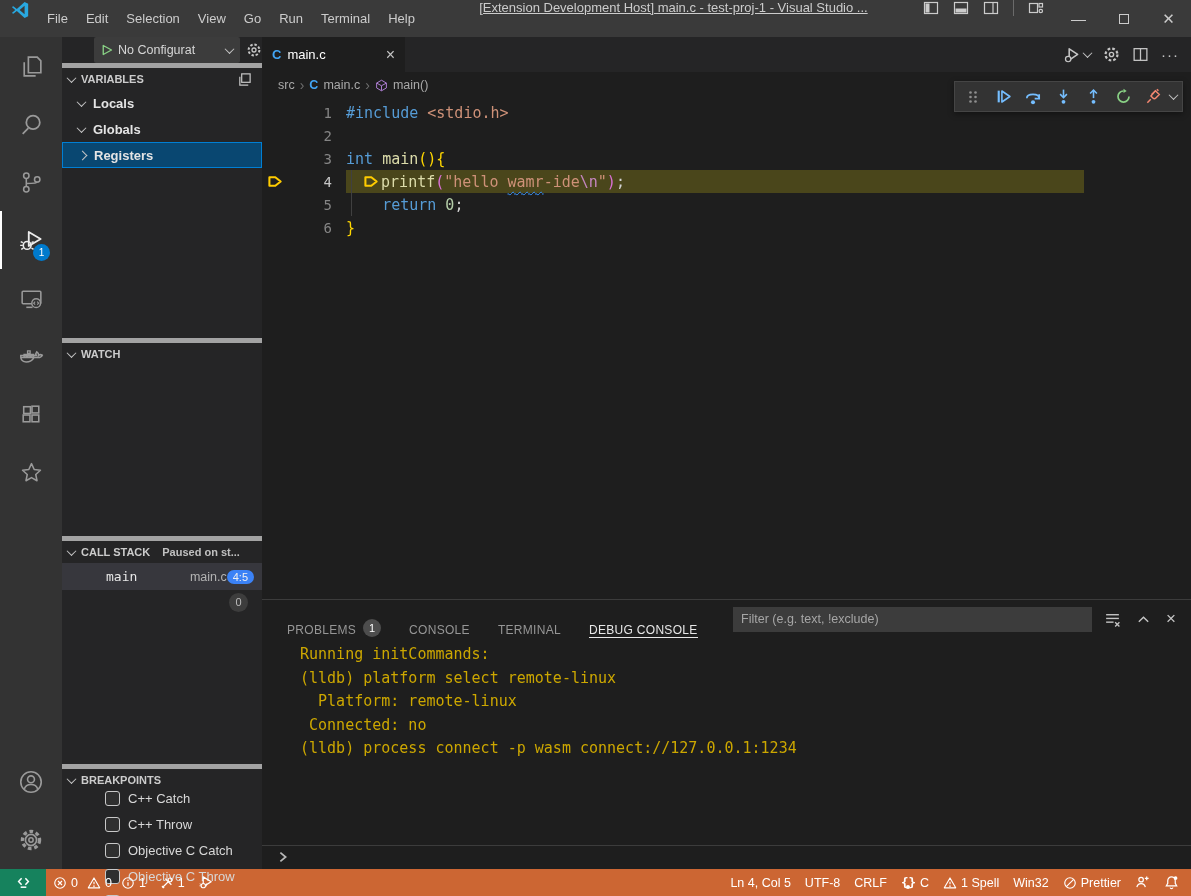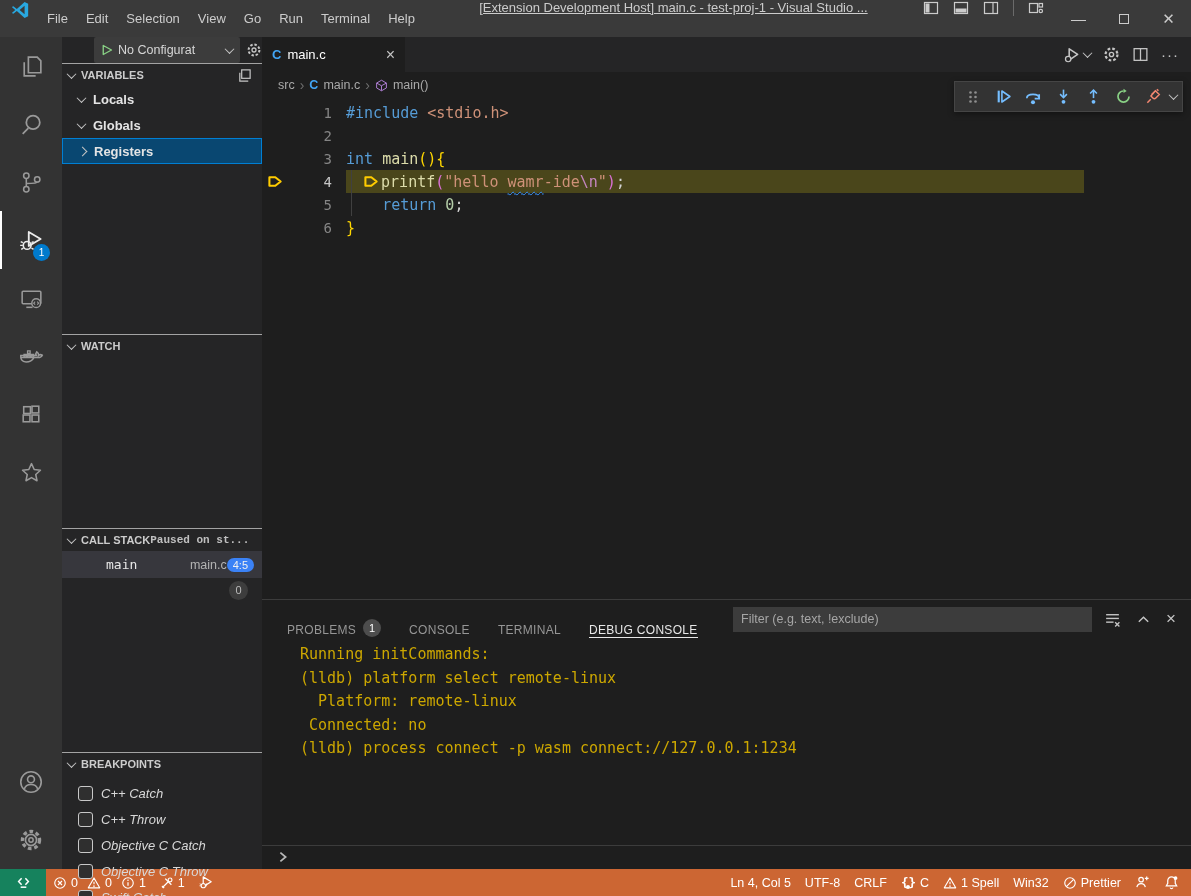--- a/index.html
+++ b/index.html
@@ -29,45 +29,45 @@
     border-radius:50%; font-size:10px; display:flex; align-items:center; justify-content:center; }
   .ab-spacer { flex:1; }
 
   
   .sidebar { width:200px; background:#252526; display:flex; flex-direction:column; font-size:13px; }
   .sb-toolbar { height:42px; display:flex; align-items:center; }
   .cfg-dropdown { margin-left:32px; width:148px; height:26px; background:#3c3c3c; display:flex; align-items:center; padding:0 7px; border-radius:2px; }
   .cfg-dropdown .lbl { flex:1; margin-left:5px; color:#d6d6d6; font-size:12.5px; white-space:nowrap; overflow:hidden; }
   .gear-mini { margin-left:6px; }
 
-  .section { border-top:1px solid #a3a3a3; }
+  .section { border-top:5px solid #a3a3a3; }
   .sec-header { height:22px; display:flex; align-items:center; font-size:11px; font-weight:bold; color:#cccccc; padding-left:6px; }
   .sec-header .chev { margin-right:6px; }
-  .sec-note { font-size:11px; font-weight:bold; color:#c0c0c0; white-space:nowrap;font-family:Liberation Mono, monospace; }
+  .sec-note { margin-left:12px; font-size:11px; font-weight:bold; color:#c0c0c0; white-space:nowrap; }
   .chev { width:7px; height:7px; border-right:1.3px solid #c5c5c5; border-bottom:1.3px solid #c5c5c5; display:inline-block; }
   .chev.down { transform:rotate(45deg) translate(-1px,-1px); }
   .chev.right { transform:rotate(-45deg); }
   .var-row { height:26px; display:flex; align-items:center; padding-left:16px; font-weight:bold; color:#e4e4e4; }
   .var-row .chev { margin-right:8px; }
   .var-row.selected { background:#094771; border:1px solid #007fd4; }
   .hdr-icon { margin-left:auto; margin-right:10px; }
 
   .vars-body { height:170px; }
   .watch-body { height:171px; }
 
   .cs-row { height:27px; background:#37373d; display:flex; align-items:center; padding:0 8px 0 44px; }
   .cs-fn { font-family:"DejaVu Sans Mono", monospace; font-size:13px; color:#e8e8e8; }
   .cs-file { margin-left:auto; color:#b3b3b3; font-size:12.5px; }
   .cs-pos { background:#3b82f6; color:#f0f0f0; border-radius:9px; padding:1px 6px; font-size:11px; }
   .cs-badge-row { height:24px; display:flex; justify-content:flex-end; align-items:center; padding-right:14px; }
   .cs-badge { background:#3d3d3d; color:#bbbbbb; width:19px; height:19px; border-radius:50%; font-size:11px;
     display:flex; align-items:center; justify-content:center; }
   .cs-body { height:150px; }
 
-  .bp-row { height:26px; display:flex; align-items:flex-end; padding-left:16px; color:#d8d8d8; font-size:13px;font-style:italic; }
+  .bp-row { height:26px; display:flex; align-items:flex-start; padding-left:43px; color:#d8d8d8; font-size:13px; }
   .bp-check { width:15px; height:15px; border:1px solid #c8c8c8; border-radius:3px; background:#2f2f2f; margin-right:8px; }
 
   
   .editor-col { flex:1; display:flex; flex-direction:column; position:relative; background:#1e1e1e; }
   .tabstrip { height:35px; background:#252526; display:flex; align-items:center; }
   .tab { width:143px; height:35px; background:#1e1e1e; display:flex; align-items:center; padding:0 10px; color:#ffffff; font-size:13px; }
   .c-icon { color:#42a5f5; font-weight:bold; font-size:13px; margin-right:6px; font-family:"Liberation Sans",sans-serif; }
   .tab-close { margin-left:auto; color:#c5c5c5; font-size:16px; }
   .editor-actions { margin-left:auto; display:flex; align-items:center; gap:12px; margin-right:12px; color:#c5c5c5; }
   .ellipsis { font-size:15px; letter-spacing:1px; color:#c5c5c5; }

